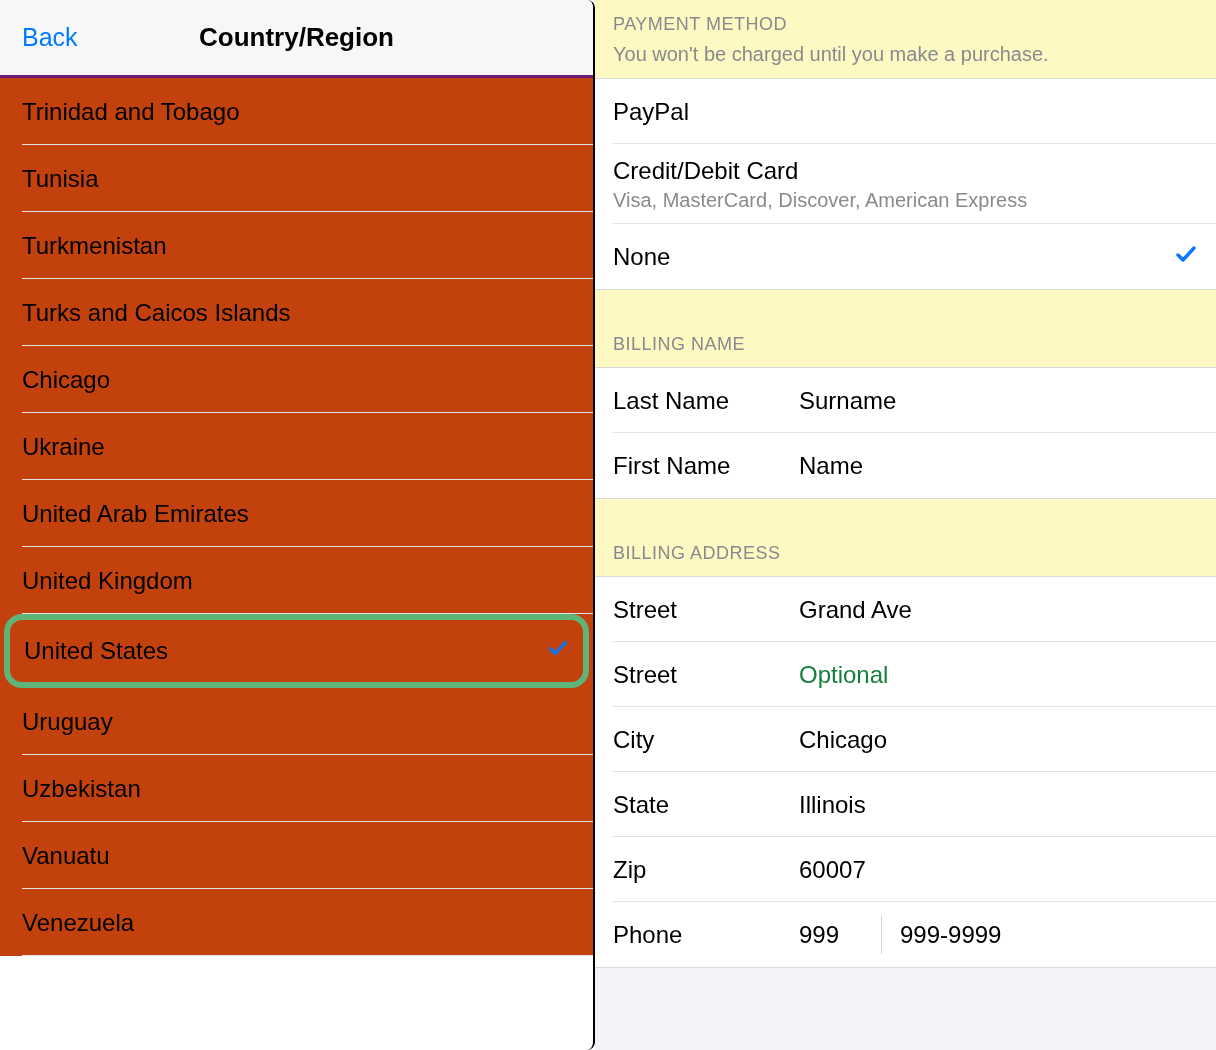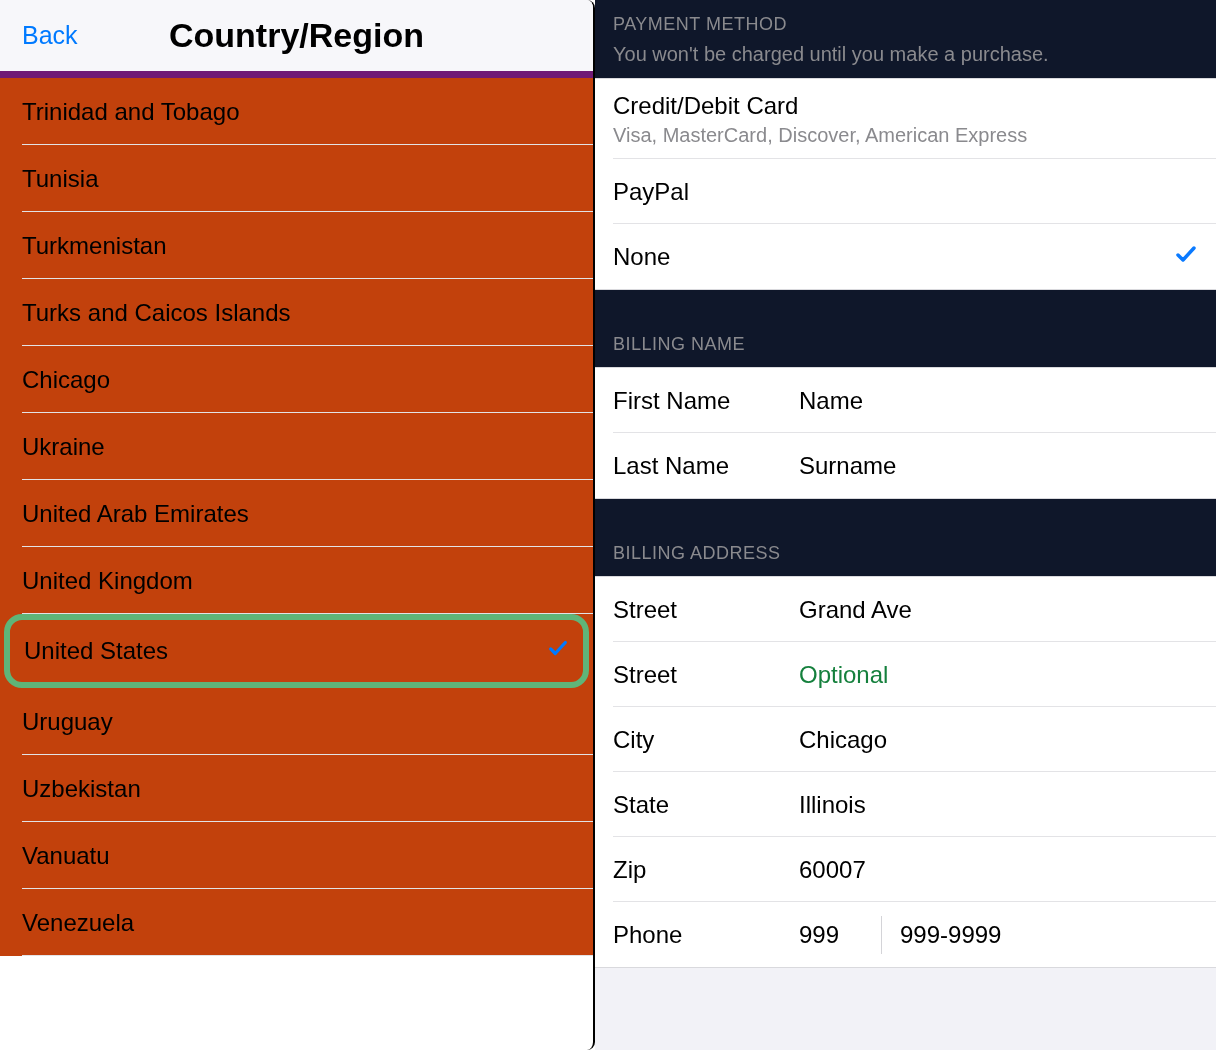--- a/index.html
+++ b/index.html
@@ -30,32 +30,32 @@
       background: #f2f2f7;
     }
 
     
     .nav-header {
       height: 78px;
       display: flex;
       align-items: center;
       position: relative;
       background: #f7f7fa;
-      border-bottom: 7px solid #701a75;
+      border-bottom: 3px solid #701a75;
       padding: 0 22px;
     }
     .back-btn {
       color: #007aff;
       font-size: 25px;
       cursor: pointer;
       position: absolute;
       left: 22px;
     }
     .nav-title {
-      font-size: 34px;
+      font-size: 26px;
       font-weight: 600;
       color: #000;
       margin: 0 auto;
     }
     .country-list {
       background: #c2410c;
     }
     .country-item {
       display: flex;
       align-items: center;
@@ -89,21 +89,21 @@
     }
     .highlight-wrap .country-item::after { display: none; }
     .check-icon svg {
       width: 22px;
       height: 22px;
     }
 
     
     .section-header {
       padding: 20px 18px 12px;
-      background: #0f172a;
+      background: #fef9c3;
     }
     .section-title {
       font-size: 18px;
       letter-spacing: 0.5px;
       color: #8a8a8e;
       text-transform: uppercase;
     }
     .section-sub {
       font-size: 20px;
       color: #8a8a8e;
@@ -233,48 +233,48 @@
     </div>
 </div>
 
 <div class="panel panel-right">
 
   <div class="section-header" style="padding-top:14px;">
     <div class="section-title">PAYMENT METHOD</div>
     <div class="section-sub">You won't be charged until you make a purchase.</div>
   </div>
   <div class="section-body" id="payment-options">
+      <div class="row">
+        <span>PayPal</span>
+        <span class="spacer"></span>
+      </div>
       <div class="row stacked">
         <span>Credit/Debit Card</span>
         <span class="row-sub">Visa, MasterCard, Discover, American Express</span>
-      </div>
-      <div class="row">
-        <span>PayPal</span>
-        <span class="spacer"></span>
       </div>
       <div class="row">
         <span>None</span>
         <span class="spacer"></span>
         <span class="check-right"><svg viewBox="0 0 24 24" fill="none" stroke="#0a7aff" stroke-width="3.5" stroke-linecap="round" stroke-linejoin="round">
             <polyline points="4 13 9 18 20 6"></polyline>
           </svg></span>
       </div>
     </div>
 
   <div class="section-header" style="padding-top:44px;">
     <div class="section-title">BILLING NAME</div>
   </div>
   <div class="section-body" id="billing-name">
       <div class="row">
+        <span class="row-label">Last Name</span>
+        <span class="row-value">Surname</span>
+      </div>
+      <div class="row">
         <span class="row-label">First Name</span>
         <span class="row-value">Name</span>
-      </div>
-      <div class="row">
-        <span class="row-label">Last Name</span>
-        <span class="row-value">Surname</span>
       </div>
     </div>
 
   <div class="section-header" style="padding-top:44px;">
     <div class="section-title">BILLING ADDRESS</div>
   </div>
   <div class="section-body" id="billing-address">
       <div class="row">
         <span class="row-label">Street</span>
         <span class="row-value">Grand Ave</span>

